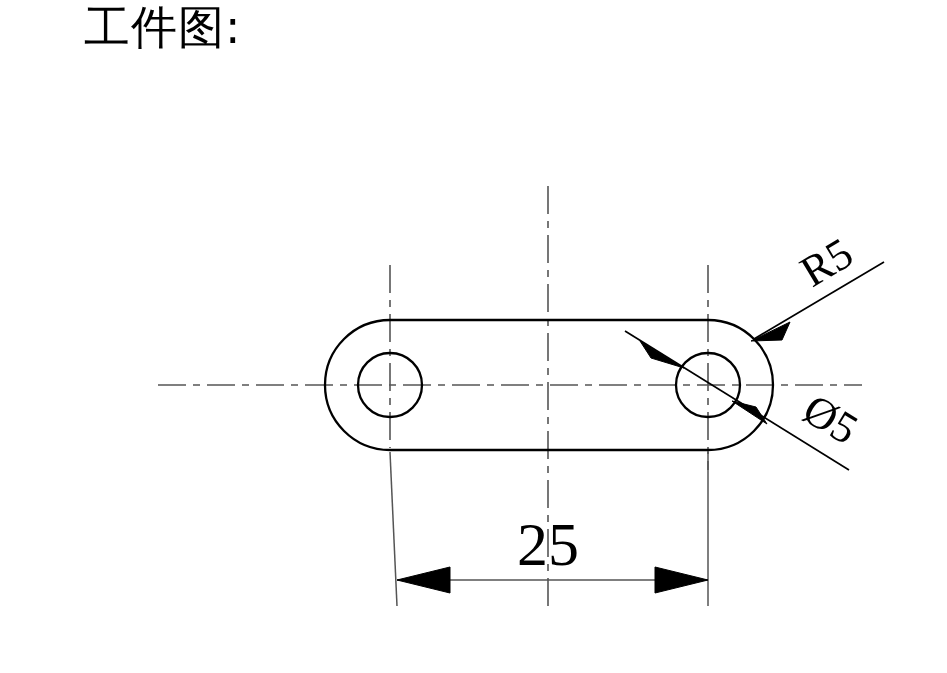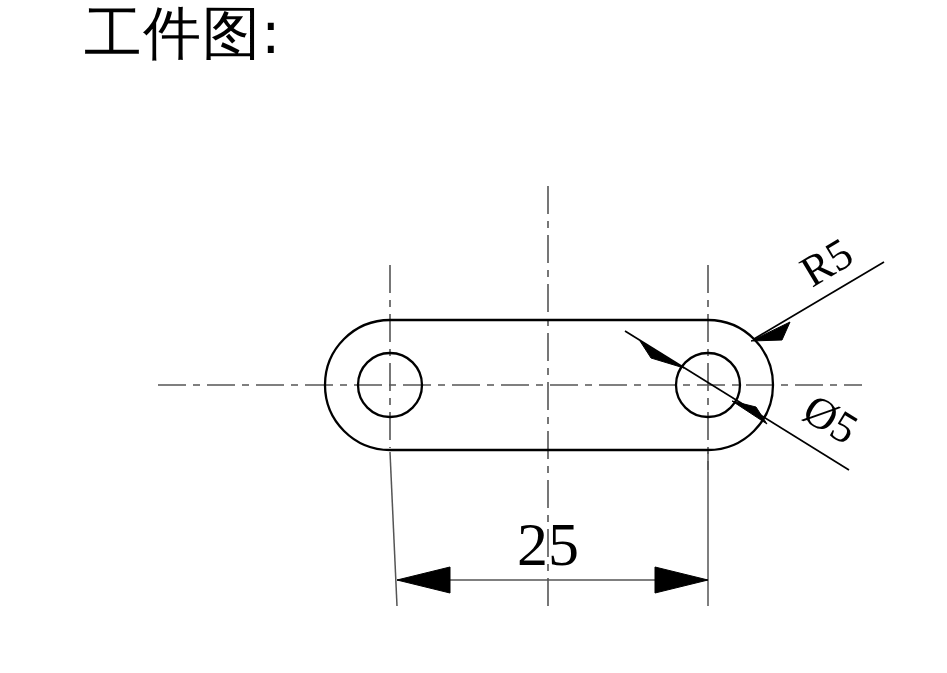--- a/index.html
+++ b/index.html
@@ -17,21 +17,21 @@
     position: relative;
     width: 947px;
     height: 673px;
     background: #ffffff;
   }
   #title {
     position: absolute;
     left: 84px;
     top: 4px;
     font-family: "DejaVu Sans", sans-serif;
-    font-size: 58px;
+    font-size: 46px;
     line-height: 1.0;
     color: #000000;
     white-space: nowrap;
     letter-spacing: 1px;
   }
   #drawing {
     position: absolute;
     left: 0;
     top: 0;
   }

